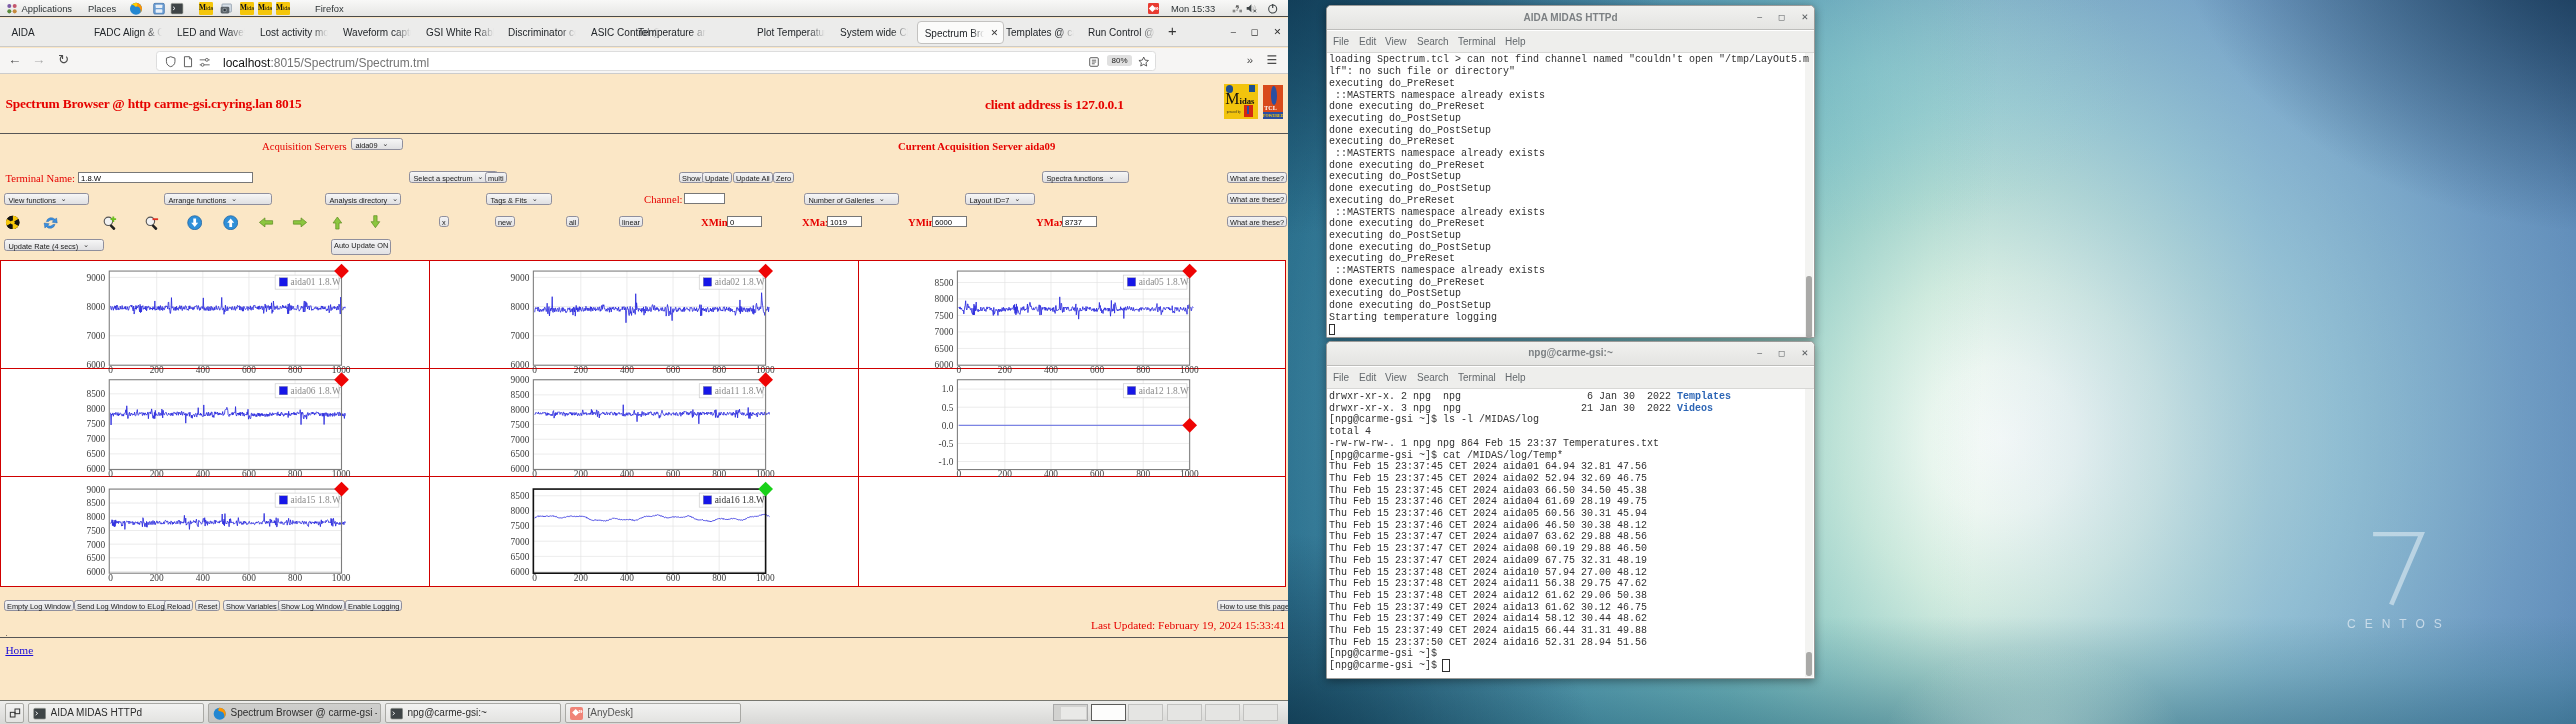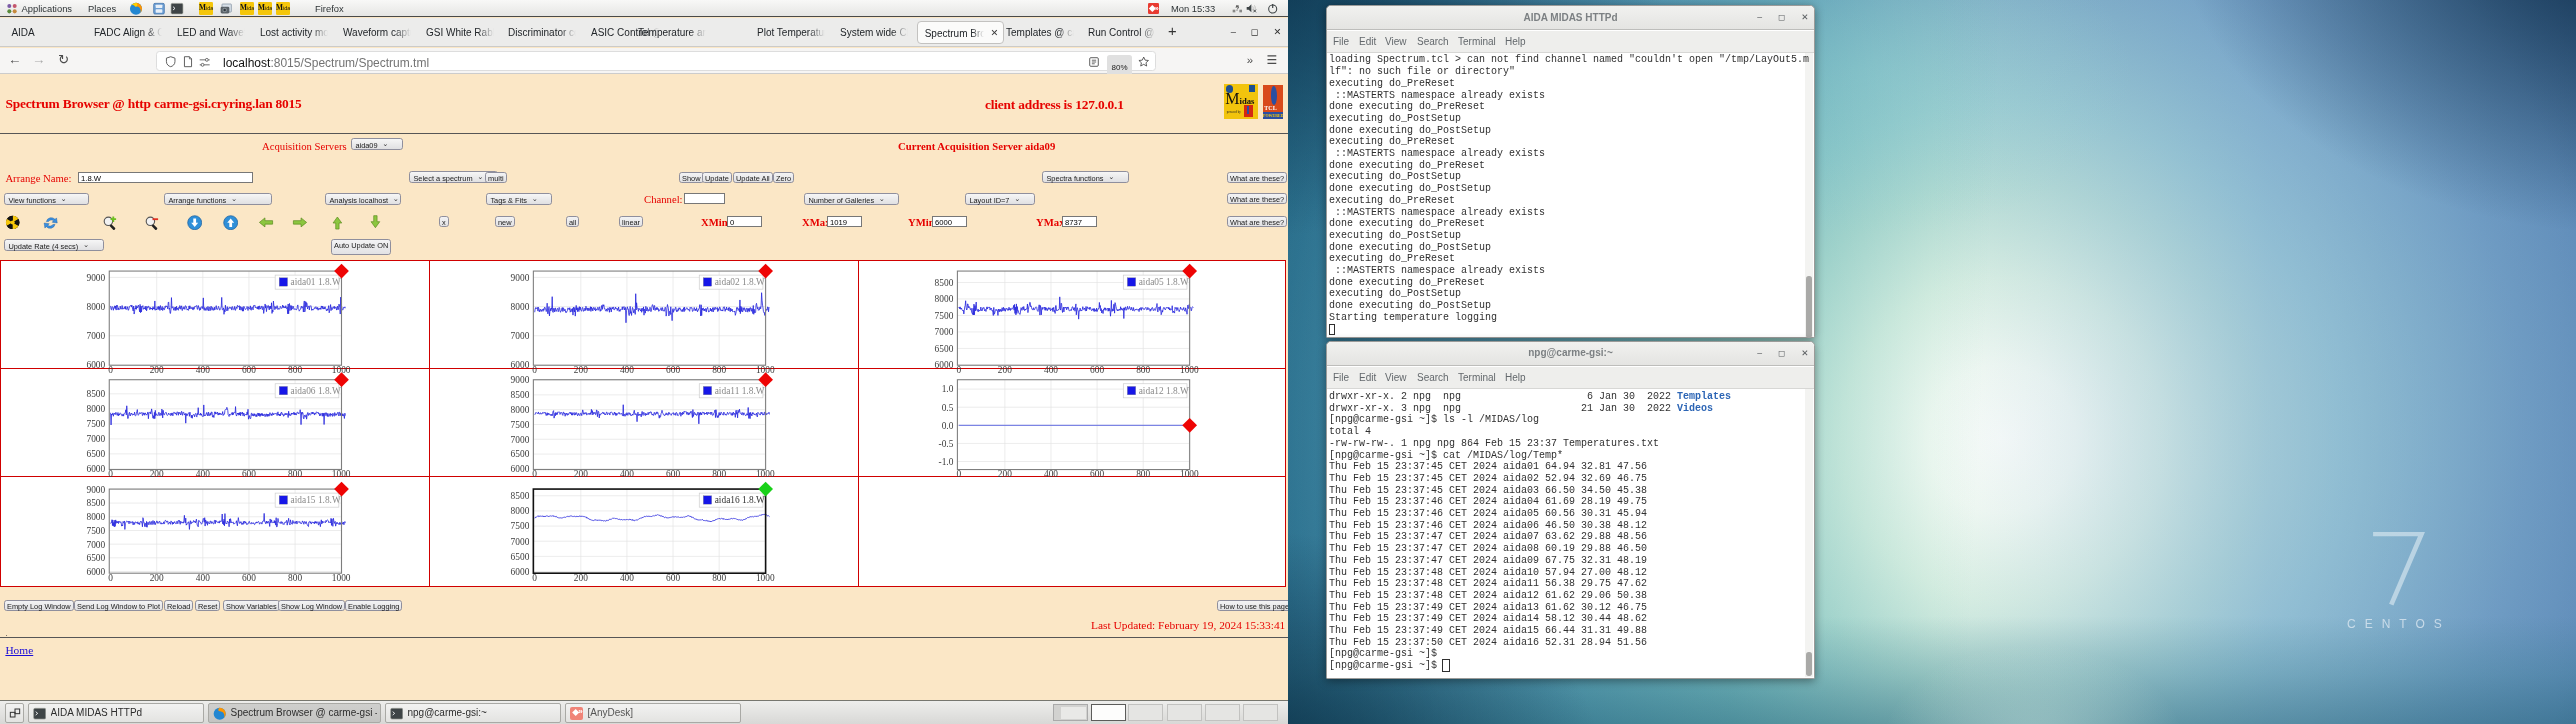--- a/index.html
+++ b/index.html
@@ -21,21 +21,21 @@
 .tab.active .tt { top:6px; left:6.7px; width:59px; }
 .tab.active .tt:after { content:""; position:absolute; right:0; top:0; bottom:0; width:12px; background:linear-gradient(90deg, rgba(251,251,250,0), #fbfbfa);}
 .tab .tclose { position:absolute; right:4.7px; top:5.4px; font-size:9.4px; color:#3c3c3c; }
 .newtab { position:absolute; top:4.7px; font-size:14.8px; color:#333; }
 .winbtns { position:absolute; right:6.7px; top:8px; font-size:9.4px; color:#333; letter-spacing:0; }
 #navbar { position:absolute; left:0; top:48px; width:1288px; height:26px; background:#f6f5f4; border-bottom:0.7px solid #ccc; }
 .navico { position:absolute; top:4px; font-size:13.4px; color:#4c4c4c; }
 #urlbar { position:absolute; left:156px; top:3.4px; width:1000px; height:19.5px; background:#fff; border:0.7px solid #ddd; border-radius:3.4px; }
 #urlbar .utext { position:absolute; left:66px; top:3.4px; font-size:12px; color:#111; }
 #urlbar .utext .gray { color:#737373; }
-.zoombadge { position:absolute; right:23.5px; top:2.7px; background:#e0e0e0; border-radius:2.7px; font-size:8px; color:#222; padding:8px 4px; }
+.zoombadge { position:absolute; right:23.5px; top:2.7px; background:#e0e0e0; border-radius:2.7px; font-size:8px; color:#222; padding:1px 4px; }
 
 #page { position:absolute; left:0; top:74px; width:1288px; height:627px; background:#fbe7c6; font-family:"Liberation Serif", serif; }
 .red { color:#e60300; }
 #hdr { position:absolute; left:5.4px; top:21.5px; font-size:13.4px; font-weight:bold; letter-spacing:-0.2px; }
 #cli { position:absolute; left:985px; top:23px; font-size:13.4px; font-weight:bold; letter-spacing:-0.2px; }
 #hr1 { position:absolute; left:0; top:59px; width:1288px; height:1.3px; background:#565656; }
 .selbox { position:absolute; height:12px; background:linear-gradient(#f6f6f6,#e0e0e2); border:0.7px solid #8f8f9d; border-radius:2.7px; font-family:"Liberation Sans",sans-serif; font-size:7.4px; color:#1a1a1a; padding:2px 13.4px 0 3.4px; white-space:nowrap; }
 .selbox:after { content:"\2304"; margin-left:4.7px; font-size:7.4px; position:relative; top:-2px; }
 .btn { position:absolute; height:11.4px; background:linear-gradient(#f3f3f4,#e2e2e4); border:0.7px solid #8f8f9d; border-radius:2.7px; font-family:"Liberation Sans",sans-serif; font-size:7.4px; color:#1a1a1a; padding:1px 2px 0 2px; white-space:nowrap; text-align:center;}
 .inp { position:absolute; height:10.7px; background:#fff; border:0.7px solid #777; font-family:"Liberation Sans",sans-serif; font-size:7.7px; color:#000; padding:0.7px 2px 0 2px; }
@@ -188,34 +188,34 @@
     <div class="abs" style="left:1263px;top:10.7px;width:20px;height:34px;background:#d84a1b">
       <div class="abs" style="left:8px;top:1.3px;width:6px;height:19px;background:#2a4fa2;border-radius:45% 55% 50% 50%"></div>
       <div class="abs" style="left:1.3px;top:20px;color:#fff;font-size:6px;font-weight:bold">TCL</div>
       <div class="abs" style="left:0px;top:27.5px;width:20px;height:6.7px;background:#2a4fa2;color:#f5c60a;font-size:4px;font-weight:bold;text-align:center;padding-top:1.3px;overflow:hidden">POWERED</div>
     </div>
     <div id="hr1"></div>
     <div class="rlab red" style="left:262px;top:66px">Acquisition Servers</div>
     <div class="selbox" style="left:351px;top:64px">aida09</div>
     <div class="rlab red" style="left:898px;top:66px;font-weight:bold">Current Acquisition Server aida09</div>
 
-    <div class="rlab red" style="left:5.4px;top:98px">Arrange Name:</div>
+    <div class="rlab red" style="left:5.4px;top:98px">Terminal Name:</div>
     <div class="inp" style="left:78px;top:98px;width:175px">1.8.W</div>
     <div class="selbox" style="left:409px;top:97px">Select a spectrum</div>
     <div class="btn" style="left:485px;top:98px">multi</div>
     <div class="btn" style="left:679px;top:98px">Show</div>
     <div class="btn" style="left:702px;top:98px">Update</div>
     <div class="btn" style="left:733px;top:98px">Update All</div>
     <div class="btn" style="left:773px;top:98px">Zero</div>
     <div class="selbox" style="left:1042px;top:97px">Spectra functions</div>
     <div class="btn" style="left:1227px;top:98px">What are these?</div>
 
     <div class="selbox" style="left:4px;top:119px;width:85px">View functions</div>
     <div class="selbox" style="left:164px;top:119px;width:108px">Arrange functions</div>
-    <div class="selbox" style="left:325px;top:119px;width:76px">Analysis localhost</div>
+    <div class="selbox" style="left:325px;top:119px;width:76px">Analysis directory</div>
     <div class="selbox" style="left:486px;top:119px">Tags &amp; Fits</div>
     <div class="rlab red" style="left:644px;top:119px">Channel:</div>
     <div class="inp" style="left:684px;top:119px;width:41px"></div>
     <div class="selbox" style="left:804px;top:119px">Number of Galleries</div>
     <div class="selbox" style="left:965px;top:119px">Layout ID=7</div>
     <div class="btn" style="left:1227px;top:119px">What are these?</div>
 
 <div class="abs" style="left:4.7px;top:141px;width:16px;height:14.8px"><svg width="15.4" height="14.8" viewBox="0 0 22 22">
           <circle cx="11" cy="11" r="10" fill="#111"></circle>
           <path d="M11 11 L11 1 A10 10 0 0 1 19.6 6z" fill="#f5c60a"></path>
@@ -443,21 +443,21 @@
         <text x="361.1" y="152" text-anchor="middle" class="ax">600</text>
         <text x="429.9" y="152" text-anchor="middle" class="ax">800</text>
         <text x="498.7" y="152" text-anchor="middle" class="ax">1000</text>
         <rect x="400.2" y="21" width="95" height="21" fill="#fff" stroke="#ccc" stroke-width="1"></rect>
         <rect x="406.2" y="25" width="12.5" height="12.5" fill="#1616e8" stroke="#888" stroke-width="0.5"></rect>
         <text x="423.2" y="36" class="leg" fill="#333">aida16 1.8.W</text>
         <polygon points="499.2,4 510.2,15 499.2,26 488.2,15" fill="#19d119"></polygon>
       </svg>
 
     <div class="btn foot-btn" style="left:4px">Empty Log Window</div>
-    <div class="btn foot-btn" style="left:74px">Send Log Window to Plot</div>
+    <div class="btn foot-btn" style="left:74px">Send Log Window to ELog</div>
     <div class="btn foot-btn" style="left:164px">Reload</div>
     <div class="btn foot-btn" style="left:195px">Reset</div>
     <div class="btn foot-btn" style="left:223px">Show Variables</div>
     <div class="btn foot-btn" style="left:278px">Show Log Window</div>
     <div class="btn foot-btn" style="left:345px">Enable Logging</div>
     <div class="btn foot-btn" style="left:1217px">How to use this page</div>
     <div id="lastupd" class="red">Last Updated: February 19, 2024 15:33:41</div>
     <div id="dot">.</div>
     <div id="hr2"></div>
     <div id="home">Home</div>

